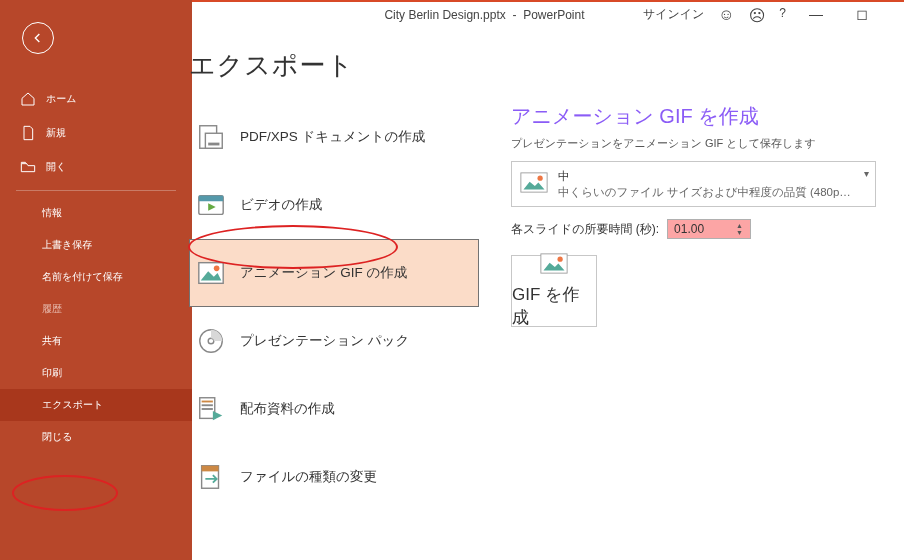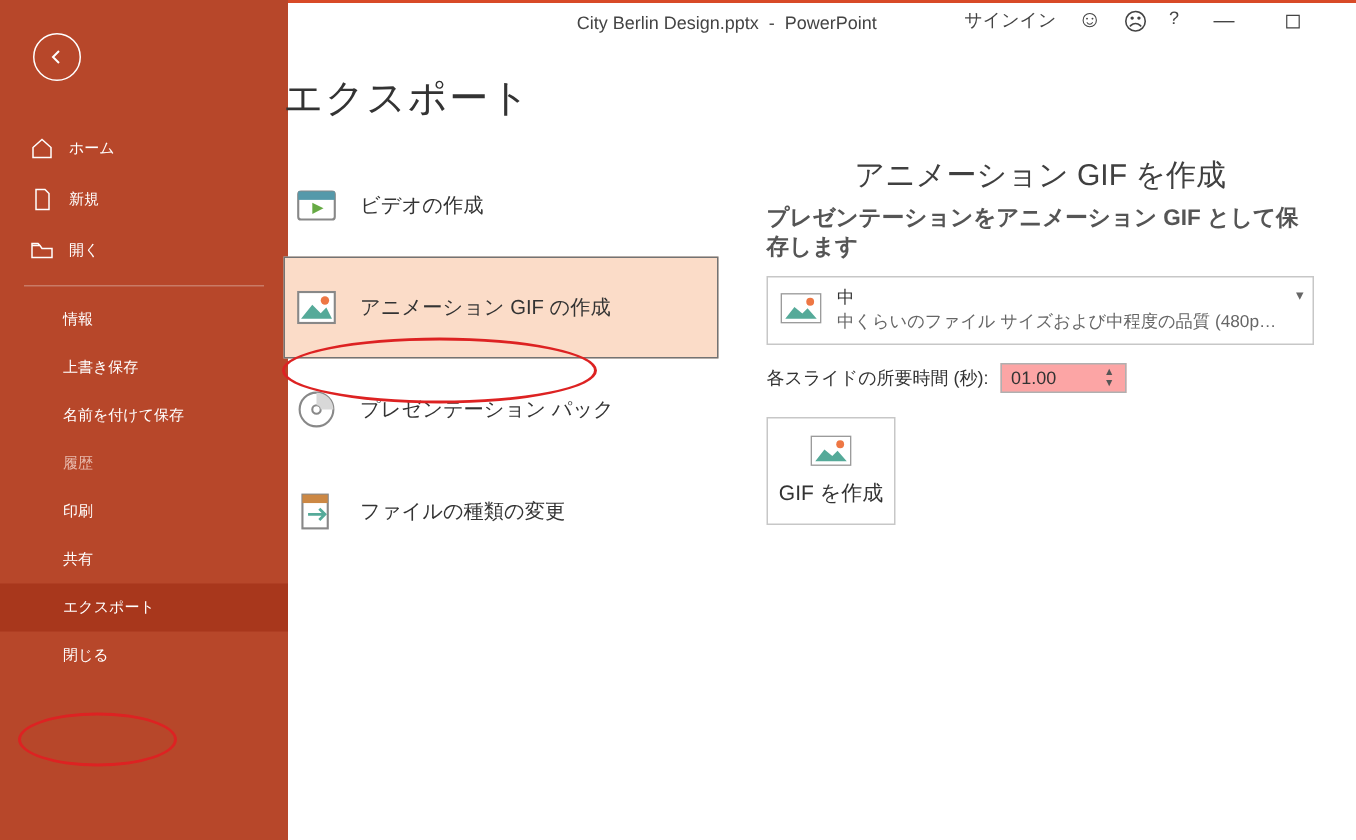--- a/index.html
+++ b/index.html
@@ -42,35 +42,35 @@
 
   .opt {
     display: flex; align-items: center; gap: 14px;
     padding: 18px 10px 18px 6px; font-size: 13.5px; color: #333; cursor: default;
     border: 1px solid transparent;
   }
   .opt.selected { background: #fbdcc8; border: 1px solid #737373; }
   .opt-icon { width: 30px; height: 30px; flex: 0 0 30px; }
   .opt-icon svg { width: 100%; height: 100%; display: block; }
 
-  .r-title { font-size: 20px; color: #404040; font-weight: 400; margin-bottom: 6px; text-align: center; }
-  .r-desc { font-size: 15px; color: #555; margin-bottom: 10px; font-weight: bold; }
+  .r-title { font-size: 20px; color: #8b5cf6; font-weight: 400; margin-bottom: 6px; }
+  .r-desc { font-size: 11px; color: #555; margin-bottom: 10px; }
   .quality {
     border: 1px solid #c7c7c7; padding: 6px 8px; display: flex; align-items: center; gap: 10px;
     position: relative;
   }
   .quality .drop { position: absolute; right: 6px; top: 6px; font-size: 10px; color: #666; }
   .q-lines { font-size: 11.5px; color: #333; line-height: 1.4; overflow: hidden; }
   .q-lines .sub { color: #666; white-space: nowrap; overflow: hidden; text-overflow: ellipsis; max-width: 300px; }
 
   .dur { display: flex; align-items: center; gap: 8px; font-size: 12px; color: #333; margin-top: 12px; }
   .spinner { border: 1px solid #b0b0b0; padding: 2px 20px 2px 6px; width: 84px; position: relative; font-size: 12px; background: #fca5a5; }
   .spinner .arrows { position: absolute; right: 2px; top: 0; bottom: 0; width: 12px; display: flex; flex-direction: column; justify-content: center; font-size: 7px; color: #555; line-height: 7px; }
 
-  .bigbtn { margin-top: 16px; border: 1px solid #c7c7c7; width: 86px; height: 72px; display: flex; flex-direction: column; align-items: center; justify-content: center; gap: 6px; font-size: 14px; color: #333; }
+  .bigbtn { margin-top: 16px; border: 1px solid #c7c7c7; width: 86px; height: 72px; display: flex; flex-direction: column; align-items: center; justify-content: center; gap: 6px; font-size: 17px; color: #333; }
   .bigbtn .bicon { width: 28px; height: 24px; }
 
   .annot { position: absolute; border: 2.5px solid #d22; border-radius: 50%; pointer-events: none; }
   .annot.a1 { left: 188px; top: 225px; width: 210px; height: 44px; }
   .annot.a2 { left: 12px; top: 475px; width: 106px; height: 36px; }
 </style>
 </head>
 <body>
 
 <div class="topstripe"></div>
@@ -129,39 +129,49 @@
     <div class="sb-item sub">
         <span>上書き保存</span>
       </div>
     <div class="sb-item sub">
         <span>名前を付けて保存</span>
       </div>
     <div class="sb-item sub dim">
         <span>履歴</span>
       </div>
     <div class="sb-item sub">
+        <span>共有</span>
+      </div>
+    <div class="sb-item sub">
         <span>印刷</span>
-      </div>
-    <div class="sb-item sub">
-        <span>共有</span>
       </div>
     <div class="sb-item sub active">
         <span>エクスポート</span>
       </div>
     <div class="sb-item sub">
         <span>閉じる</span>
       </div>
   </div>
 </div>
 
 <div class="main">
   <div class="page-title">エクスポート</div>
   <div class="cols">
     <div class="leftcol">
 
+      <div class="opt">
+        <span class="opt-icon">
+            <svg viewBox="0 0 32 32">
+              <rect x="4" y="4" width="18" height="24" fill="none" stroke="#888" stroke-width="1.5"></rect>
+              <rect x="10" y="12" width="18" height="16" fill="#fff" stroke="#888" stroke-width="1.5"></rect>
+              <rect x="13" y="22" width="12" height="3" fill="#888"></rect>
+            </svg>
+          </span>
+        <span>PDF/XPS ドキュメントの作成</span>
+      </div>
 
       <div class="opt">
         <span class="opt-icon">
             <svg viewBox="0 0 32 32">
               <rect x="3" y="6" width="26" height="20" rx="2" fill="none" stroke="#888" stroke-width="1.5"></rect>
               <rect x="3" y="6" width="26" height="6" fill="#59a"></rect>
               <polygon points="13,14 21,18 13,22" fill="#6a4"></polygon>
             </svg>
           </span>
         <span>ビデオの作成</span>
@@ -182,20 +192,32 @@
         <span class="opt-icon">
             <svg viewBox="0 0 32 32">
               <circle cx="16" cy="16" r="12" fill="none" stroke="#888" stroke-width="1.5"></circle>
               <circle cx="16" cy="16" r="3" fill="none" stroke="#888" stroke-width="1.5"></circle>
               <path d="M16 4a12 12 0 0 1 12 12h-9a3 3 0 0 0-3-3z" fill="#d8d8d8"></path>
             </svg>
           </span>
         <span>プレゼンテーション パック</span>
       </div>
 
+      <div class="opt">
+        <span class="opt-icon">
+            <svg viewBox="0 0 32 32">
+              <rect x="4" y="4" width="16" height="22" fill="#fff" stroke="#888" stroke-width="1.5"></rect>
+              <rect x="6" y="7" width="12" height="2" fill="#c84"></rect>
+              <rect x="6" y="11" width="12" height="2" fill="#888"></rect>
+              <rect x="6" y="15" width="12" height="2" fill="#888"></rect>
+              <path d="M18 18l10 5-10 5z" fill="#5a9"></path>
+            </svg>
+          </span>
+        <span>配布資料の作成</span>
+      </div>
 
       <div class="opt">
         <span class="opt-icon">
             <svg viewBox="0 0 32 32">
               <rect x="6" y="4" width="18" height="24" fill="#fff" stroke="#888" stroke-width="1.5"></rect>
               <rect x="6" y="4" width="18" height="6" fill="#c84"></rect>
               <path d="M10 18h12m-4-4l4 4-4 4" fill="none" stroke="#5a9" stroke-width="2"></path>
             </svg>
           </span>
         <span>ファイルの種類の変更</span>

